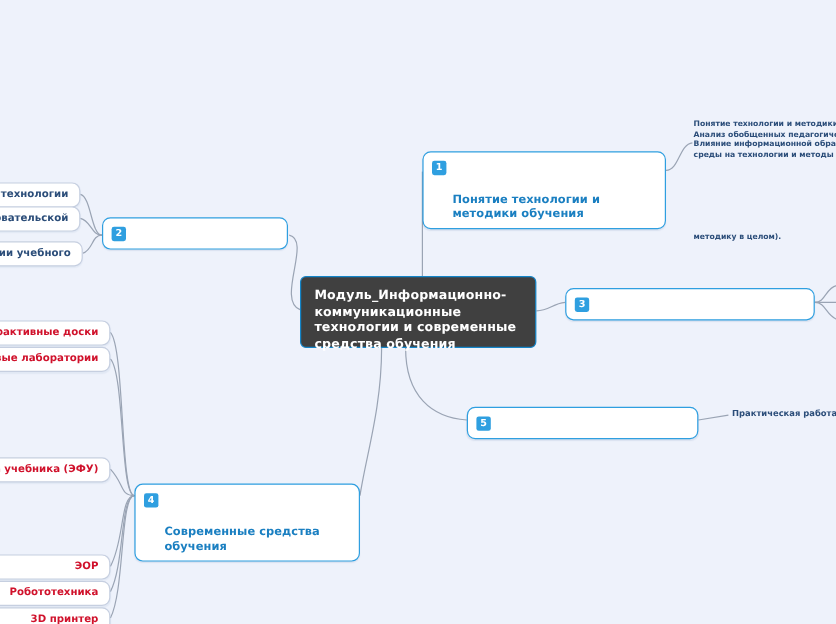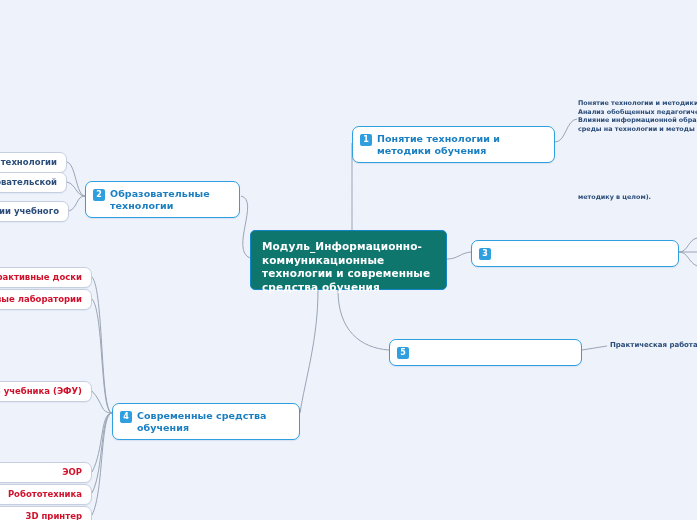--- a/index.html
+++ b/index.html
@@ -29,21 +29,21 @@
     width: 697px;
     height: 520px;
     pointer-events: none;
   }
   .node {
     position: absolute;
     box-sizing: border-box;
   }
   
   .central {
-    background: #0f766e;
+    background: #404040;
     border: 1px solid #1385c9;
     border-radius: 5px;
     color: #ffffff;
     font-weight: bold;
     font-size: 10.5px;
     line-height: 13.5px;
     padding: 9px 11px 10px 11px;
     letter-spacing: 0.1px;
   }
   
@@ -69,20 +69,21 @@
     line-height: 12px;
     text-align: center;
     margin-top: 1px;
   }
   .primary .plabel {
     color: #1a7fc1;
     font-weight: bold;
     font-size: 9.5px;
     line-height: 11.5px;
     letter-spacing: 0.05px;
+    margin-top: 28px;
   }
   
   .leaf {
     background: #ffffff;
     border: 1px solid #c6cfe0;
     border-radius: 7px;
     padding: 4px 9px 4px 9px;
     font-size: 8.5px;
     line-height: 11px;
     white-space: nowrap;
@@ -154,21 +155,20 @@
   </div>
 
   <div class="plaintext" style="left:578px; top:99px;">Понятие технологии и методики</div>
   <div class="plaintext" style="left:578px; top:107.5px;">Анализ обобщенных педагогичес</div>
   <div class="plaintext" style="left:578px; top:116px;">Влияние информационной образ</div>
   <div class="plaintext" style="left:578px; top:124.5px;">среды на технологии и методы о</div>
   <div class="plaintext" style="left:578px; top:150px;margin-top:43px;">методику в целом).</div>
 
   <div class="node primary" style="left:85px; top:181px; width:155px;">
     <span class="badge">2</span>
-    <span class="plabel">Образовательные технологии</span>
   </div>
 
   <div class="node leaf blue right" style="left:-62px; top:152px; width:129px;">
     <span>...ьные технологии</span>
   </div>
   <div class="node leaf blue right" style="left:-62px; top:172px; width:129px;">
     <span>...овательской</span>
   </div>
   <div class="node leaf blue right" style="left:-62px; top:201px; width:131px;">
     <span>...ии учебного</span>

